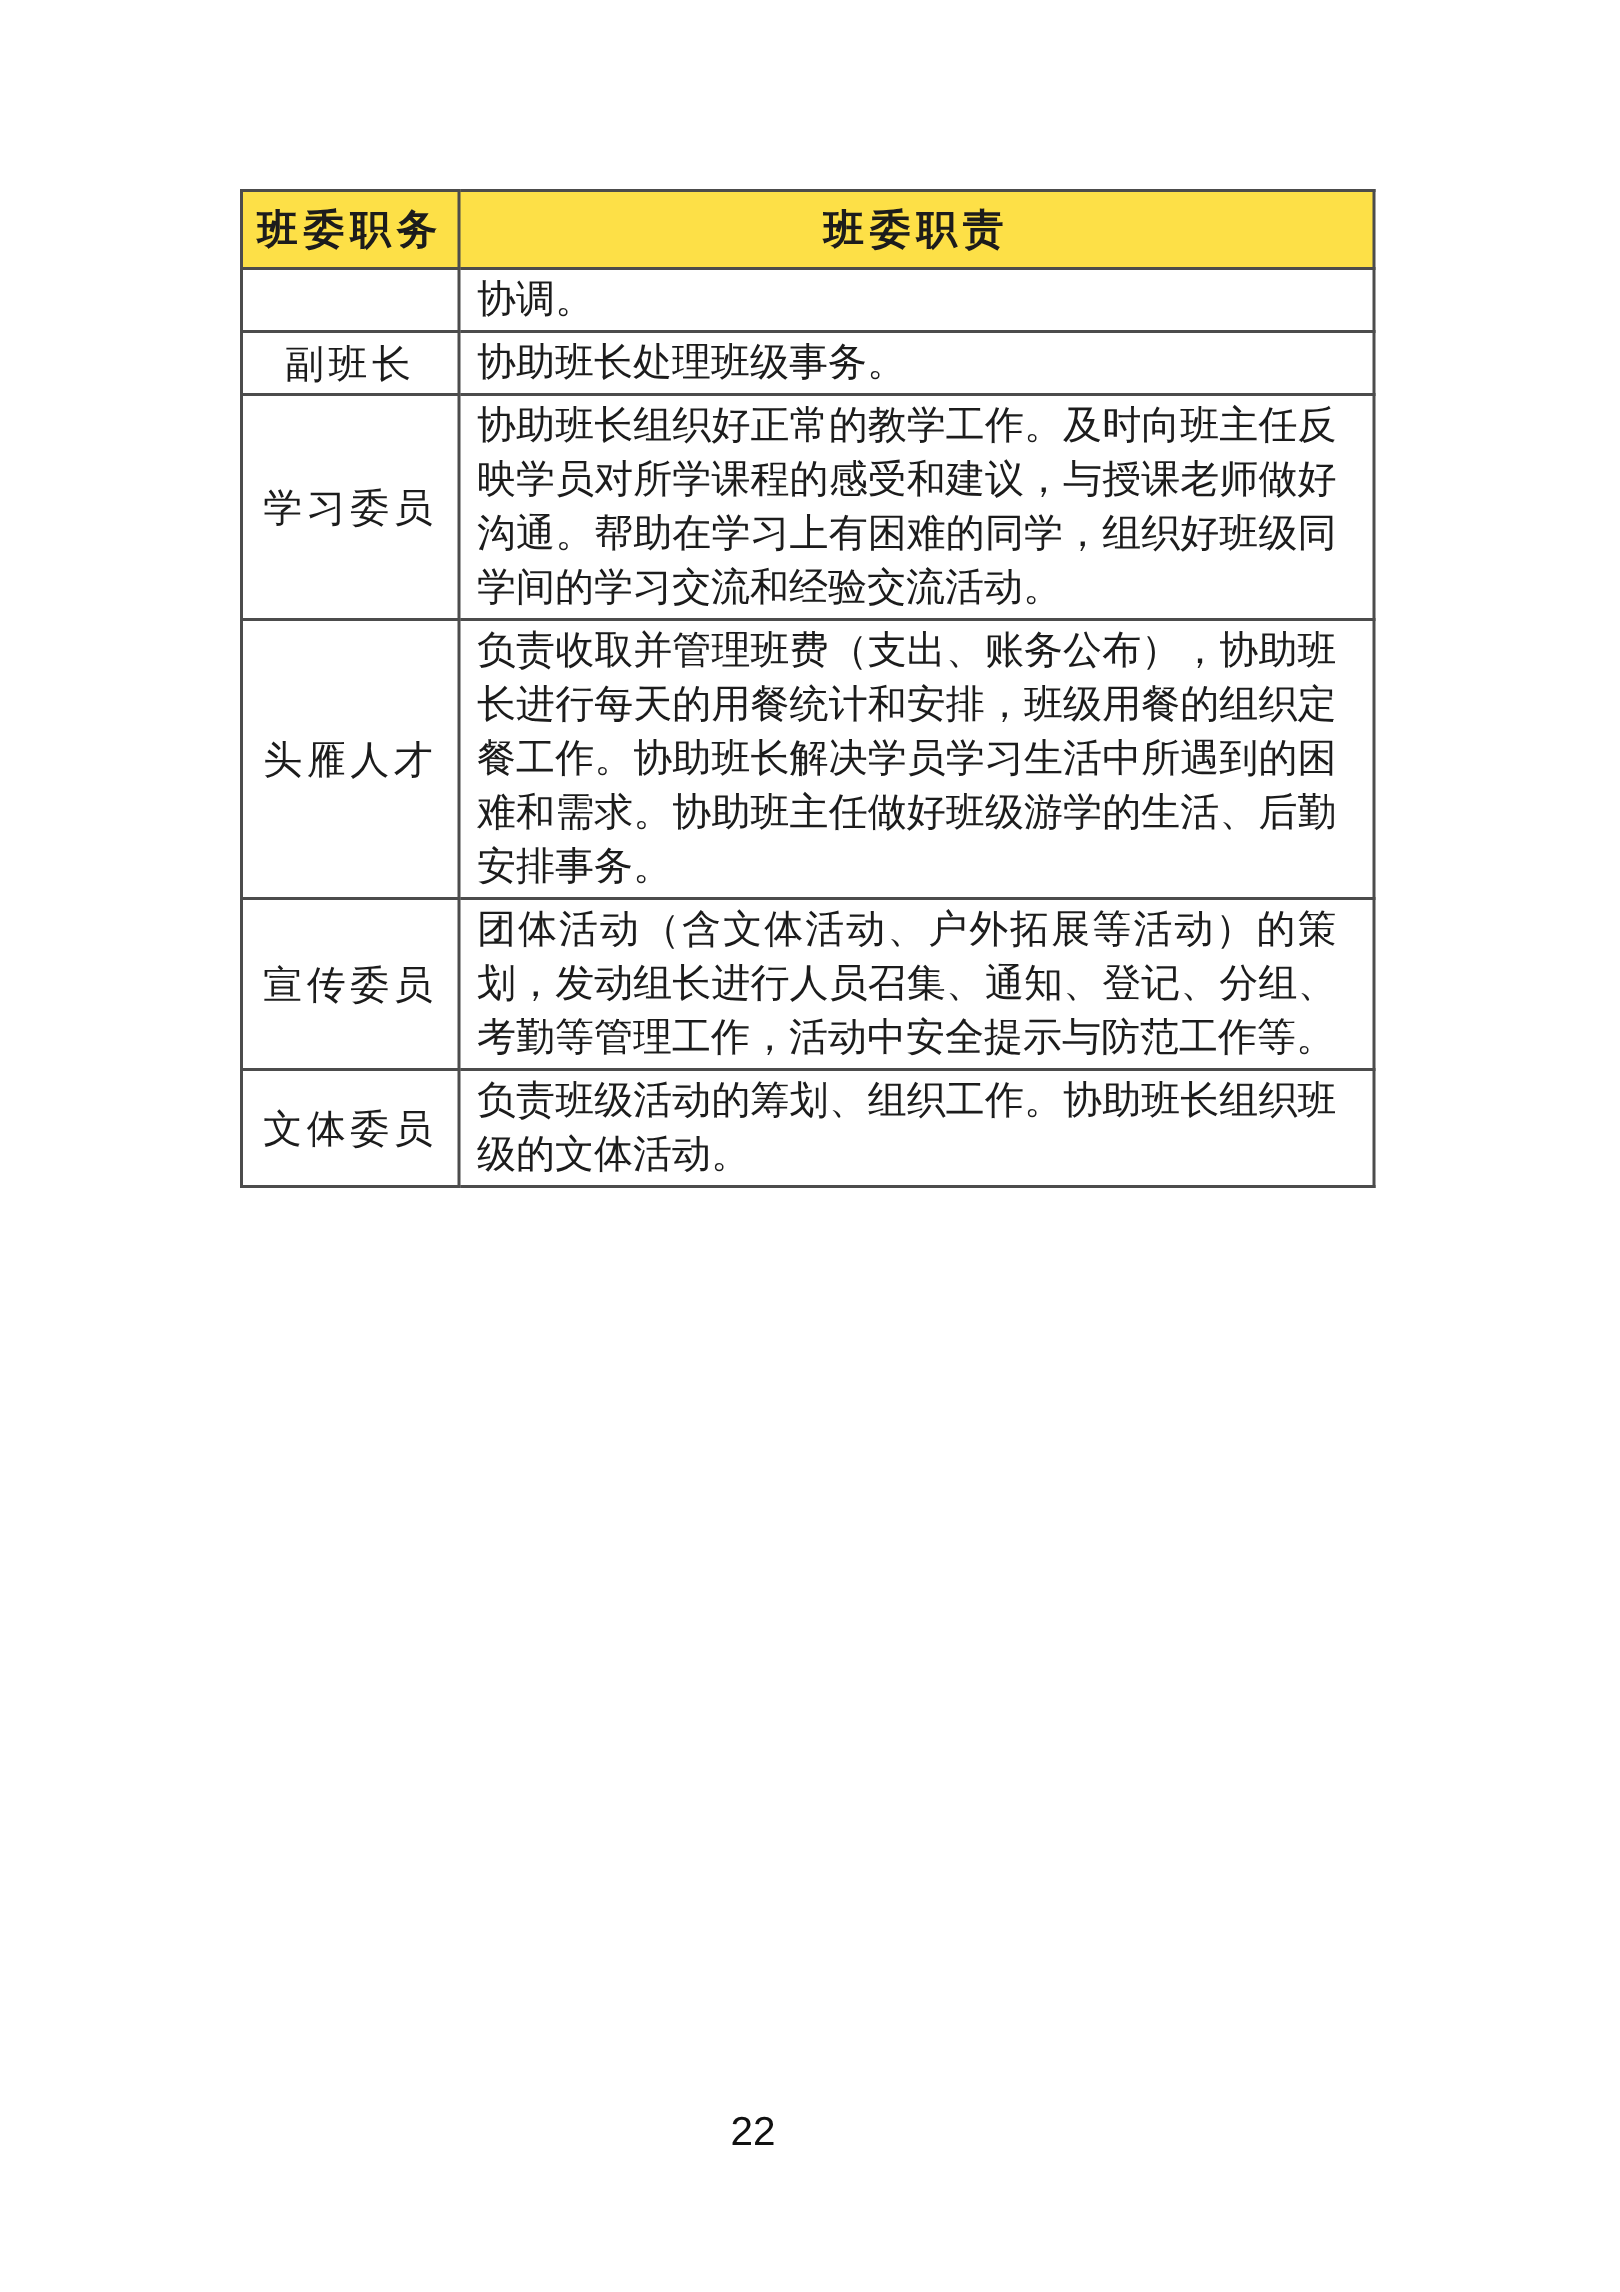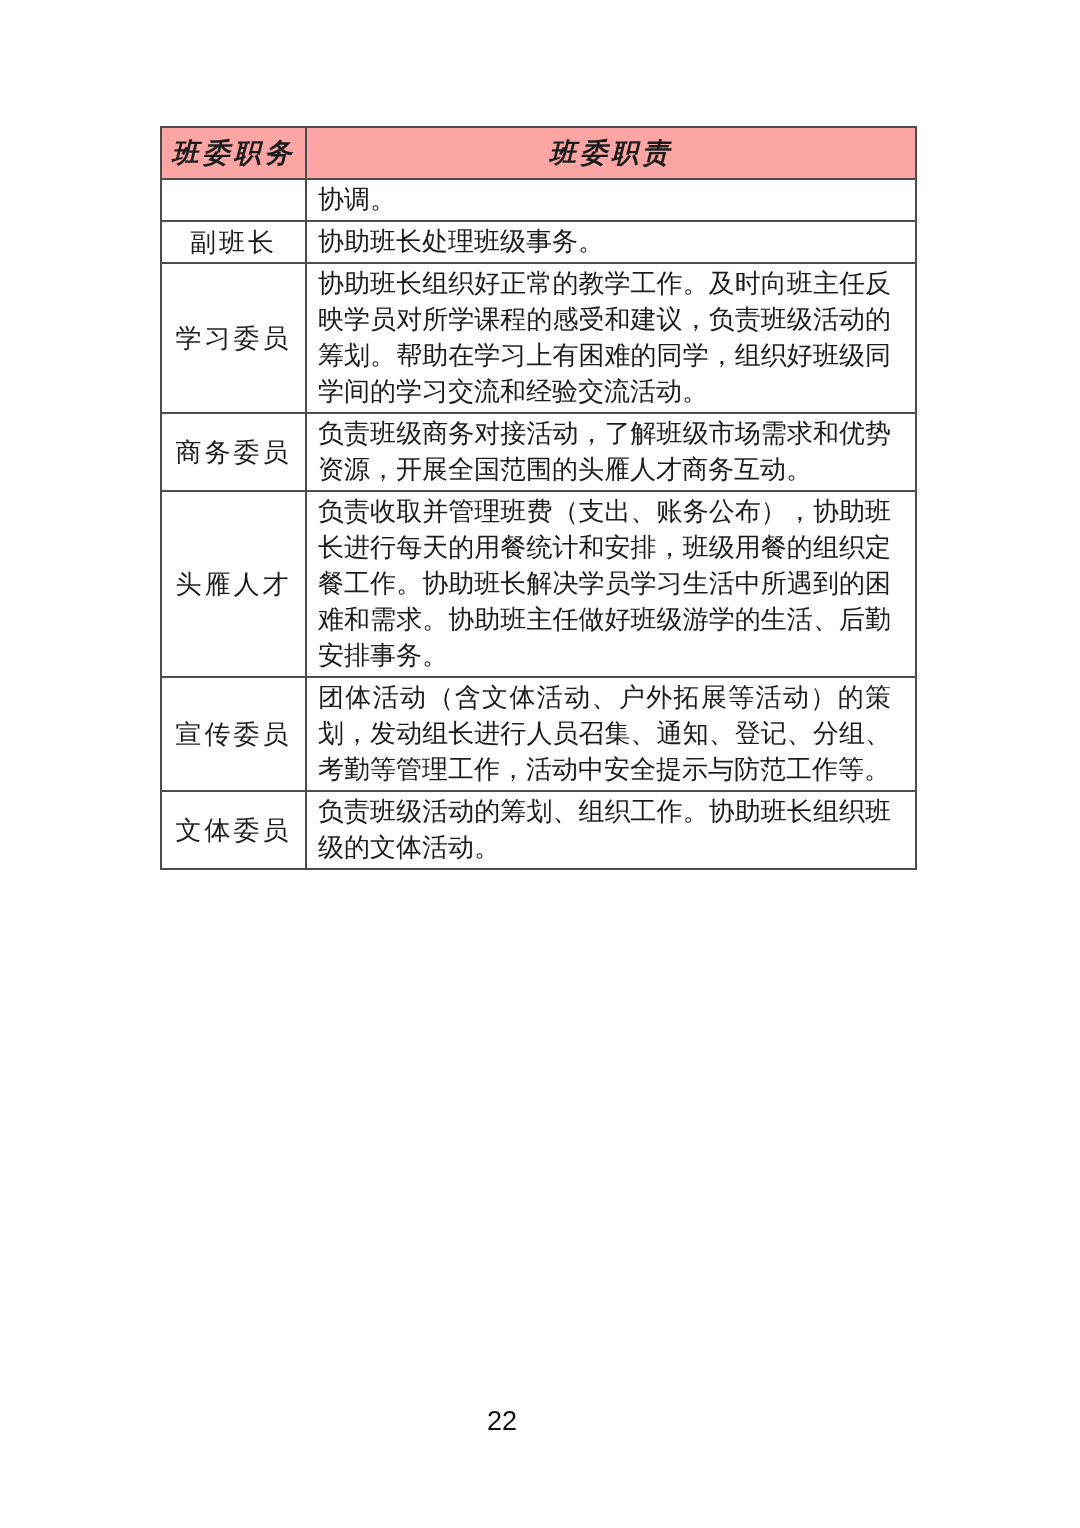--- a/index.html
+++ b/index.html
@@ -26,27 +26,26 @@
     table-layout: fixed;
     font-size: 26px;
   }
   table.committee col.c1 { width: 145px; }
   table.committee th,
   table.committee td {
     border: 2px solid #4c4c4c;
     vertical-align: middle;
   }
   table.committee th {
-    background: #fca5a5;
+    background: #fde047;
     height: 52px;
     font-weight: bold;
     text-align: center;
     letter-spacing: 4px;
     font-size: 27px;
-    font-style: italic;
   }
   td.pos {
     text-align: center;
     letter-spacing: 3px;
     padding: 2px 2px;
     border-radius: 16px;
   }
   td.duty {
     text-align: justify;
     line-height: 36px;
@@ -102,25 +101,21 @@
       <tr>
         <td class="pos"></td>
         <td class="duty">协调。</td>
       </tr>
       <tr>
         <td class="pos">副班长</td>
         <td class="duty">协助班长处理班级事务。</td>
       </tr>
       <tr>
         <td class="pos">学习委员</td>
-        <td class="duty">协助班长组织好正常的教学工作。及时向班主任反映学员对所学课程的感受和建议，负责班级活动的筹划。帮助在学习上有困难的同学，组织好班级同学间的学习交流和经验交流活动。</td>
-      </tr>
-      <tr>
-        <td class="pos">商务委员</td>
-        <td class="duty">负责班级商务对接活动，了解班级市场需求和优势资源，开展全国范围的头雁人才商务互动。</td>
+        <td class="duty">协助班长组织好正常的教学工作。及时向班主任反映学员对所学课程的感受和建议，与授课老师做好沟通。帮助在学习上有困难的同学，组织好班级同学间的学习交流和经验交流活动。</td>
       </tr>
       <tr>
         <td class="pos">头雁人才</td>
         <td class="duty">负责收取并管理班费（支出、账务公布），协助班长进行每天的用餐统计和安排，班级用餐的组织定餐工作。协助班长解决学员学习生活中所遇到的困难和需求。协助班主任做好班级游学的生活、后勤安排事务。</td>
       </tr>
       <tr>
         <td class="pos">宣传委员</td>
         <td class="duty">团体活动（含文体活动、户外拓展等活动）的策划，发动组长进行人员召集、通知、登记、分组、考勤等管理工作，活动中安全提示与防范工作等。</td>
       </tr>
       <tr>

